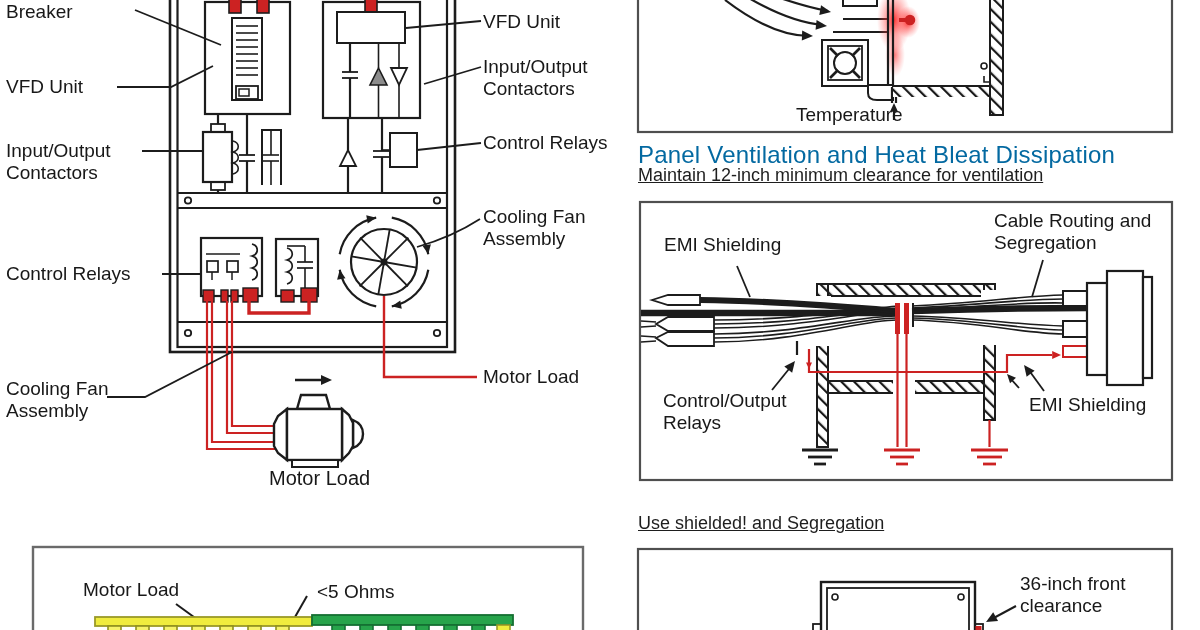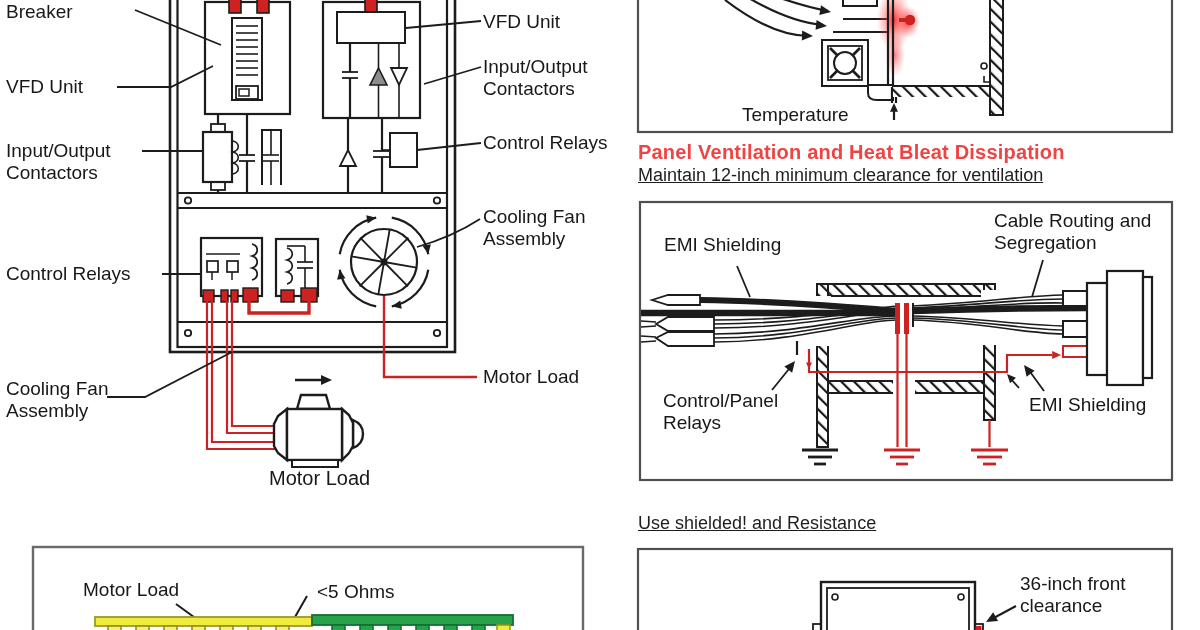--- a/index.html
+++ b/index.html
@@ -1,20 +1,20 @@
 <!DOCTYPE html>
 <html><head>
 <meta charset="utf-8">
 <style>
   html,body{margin:0;padding:0;background:#ffffff;}
   .canvas{position:relative;width:1200px;height:630px;background:#ffffff;overflow:hidden;
           font-family:"Liberation Sans",sans-serif;}
   .art{position:absolute;left:0;top:0;}
   .lbl{position:absolute;font-size:19px;line-height:22px;color:#181818;white-space:nowrap;}
-  .cap-title{position:absolute;font-size:20px;font-weight:bold;color:#ef4444;white-space:nowrap;letter-spacing:.2px;}
+  .cap-title{position:absolute;font-size:24px;font-weight:normal;color:#0369a1;white-space:nowrap;letter-spacing:.2px;}
   .cap-sub{position:absolute;font-size:18px;color:#1e1e1e;white-space:nowrap;text-decoration:underline;}
   .big{font-size:20px;}
 </style>
 </head>
 <body>
 
 <div class="canvas">
 
 <svg class="art" width="1200" height="630" viewBox="0 0 1200 630">
   <defs>
@@ -390,28 +390,28 @@
 <div class="lbl" style="left:483px;top:132px">Control Relays</div>
 <div class="lbl" style="left:483px;top:206px">Cooling Fan</div>
 <div class="lbl" style="left:483px;top:228px">Assembly</div>
 <div class="lbl" style="left:483px;top:366px">Motor Load</div>
 
 <div class="lbl big" style="left:269px;top:467px">Motor Load</div>
 
 <div class="lbl" style="left:83px;top:579px">Motor Load</div>
 <div class="lbl" style="left:317px;top:581px">&lt;5 Ohms</div>
 
-<div class="lbl" style="left:742px;top:104px">Temperature</div>
+<div class="lbl" style="left:796px;top:104px">Temperature</div>
 <div class="cap-title" style="left:638px;top:141px">Panel Ventilation and Heat Bleat Dissipation</div>
 <div class="cap-sub" style="left:638px;top:165px">Maintain 12-inch minimum clearance for ventilation</div>
 
 <div class="lbl" style="left:664px;top:234px">EMI Shielding</div>
 <div class="lbl" style="left:994px;top:210px">Cable Routing and</div>
 <div class="lbl" style="left:994px;top:232px">Segregation</div>
-<div class="lbl" style="left:663px;top:390px">Control/Panel</div>
+<div class="lbl" style="left:663px;top:390px">Control/Output</div>
 <div class="lbl" style="left:663px;top:412px">Relays</div>
 <div class="lbl" style="left:1029px;top:394px">EMI Shielding</div>
-<div class="cap-sub" style="left:638px;top:513px">Use shielded! and Resistance</div>
+<div class="cap-sub" style="left:638px;top:513px">Use shielded! and Segregation</div>
 
 <div class="lbl" style="left:1020px;top:573px">36-inch front</div>
 <div class="lbl" style="left:1020px;top:595px">clearance</div>
 
 </div>
 
 </body></html>

